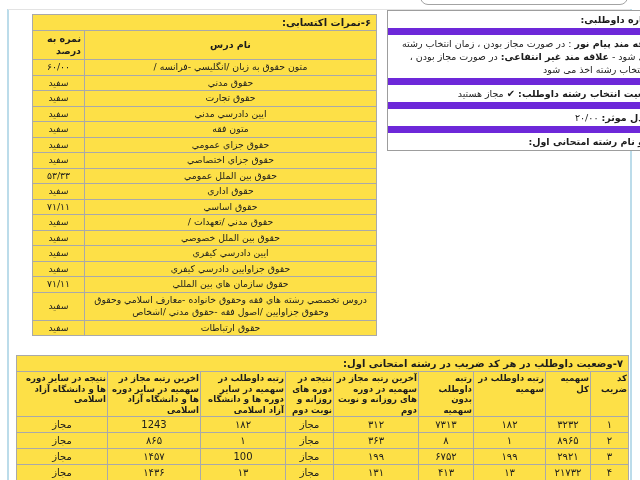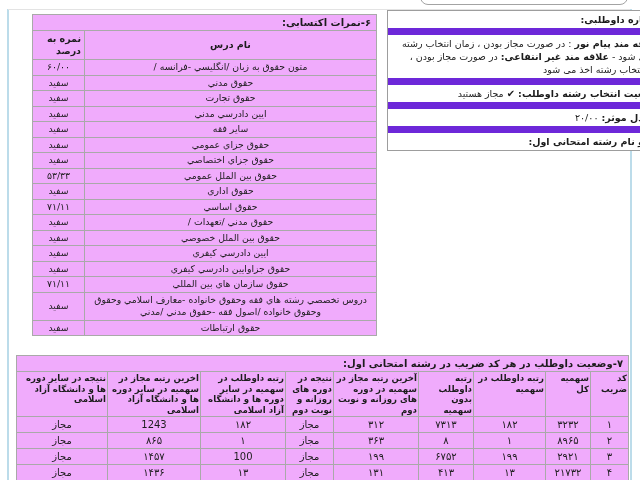--- a/index.html
+++ b/index.html
@@ -16,21 +16,21 @@
 
   
   .info{position:absolute;left:387px;top:10px;width:287px;border:1px solid #9d9d9d;
         font-size:9.5px;line-height:13px;background:#fff}
   .info .sec{padding:2px 5px;border-top:7px solid #6d28d9}
   .info .sec:first-child{border-top:none}
   .info .s5v{text-align:center;padding-top:1px}
   .check{font-size:10px}
 
   
-  table{border-collapse:collapse;table-layout:fixed;background:#f0abfc;width:100%}
+  table{border-collapse:collapse;table-layout:fixed;background:#fde047;width:100%}
   td,th{border:1px solid #a9a9a9;overflow:hidden}
   .title-cell{font-weight:700;text-align:right;font-size:10px;padding:2px 5px}
 
   
   .scores{position:absolute;left:33px;top:14px;width:344px}
   col.c-course{width:292px}
   col.c-score{width:52px}
   .scores .head td{font-weight:700;font-size:9.5px;padding:2px 3px;text-align:center;line-height:12px}
   .scores .head td.sc{text-align:right}
   .scores .srow td{font-size:9.3px;text-align:center;padding:1px 2px;line-height:12.5px;height:15px}
@@ -99,21 +99,21 @@
       </tr>
         <tr class="srow">
         <td>حقوق تجارت</td>
         <td>سفید</td>
       </tr>
         <tr class="srow">
         <td>ایین دادرسي مدني</td>
         <td>سفید</td>
       </tr>
         <tr class="srow">
-        <td>سایر فقه</td>
+        <td>متون فقه</td>
         <td>سفید</td>
       </tr>
         <tr class="srow">
         <td>حقوق جزاي عمومي</td>
         <td>سفید</td>
       </tr>
         <tr class="srow">
         <td>حقوق جزاي اختصاصي</td>
         <td>سفید</td>
       </tr>
@@ -143,21 +143,21 @@
       </tr>
         <tr class="srow">
         <td>حقوق جزاوایین دادرسي کیفري</td>
         <td>سفید</td>
       </tr>
         <tr class="srow">
         <td>حقوق سازمان هاي بین المللي</td>
         <td>۷۱/۱۱</td>
       </tr>
         <tr class="srow">
-        <td>دروس تخصصي رشته هاي فقه وحقوق خانواده -معارف اسلامي وحقوق وحقوق خانواده /اصول فقه -حقوق مدني /مدني</td>
+        <td>دروس تخصصي رشته هاي فقه وحقوق خانواده -معارف اسلامي وحقوق وحقوق جزاوایین /اصول فقه -حقوق مدني /اشخاص</td>
         <td>سفید</td>
       </tr>
         <tr class="srow">
         <td>حقوق ارتباطات</td>
         <td>سفید</td>
       </tr>
       </tbody>
   </table>
 </section>
 

